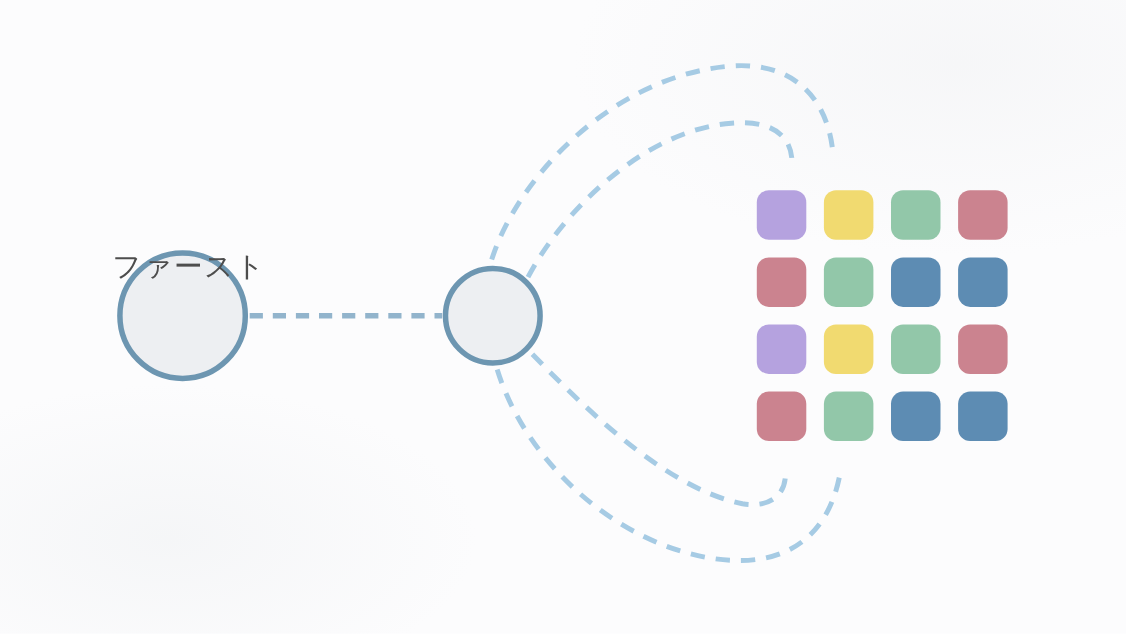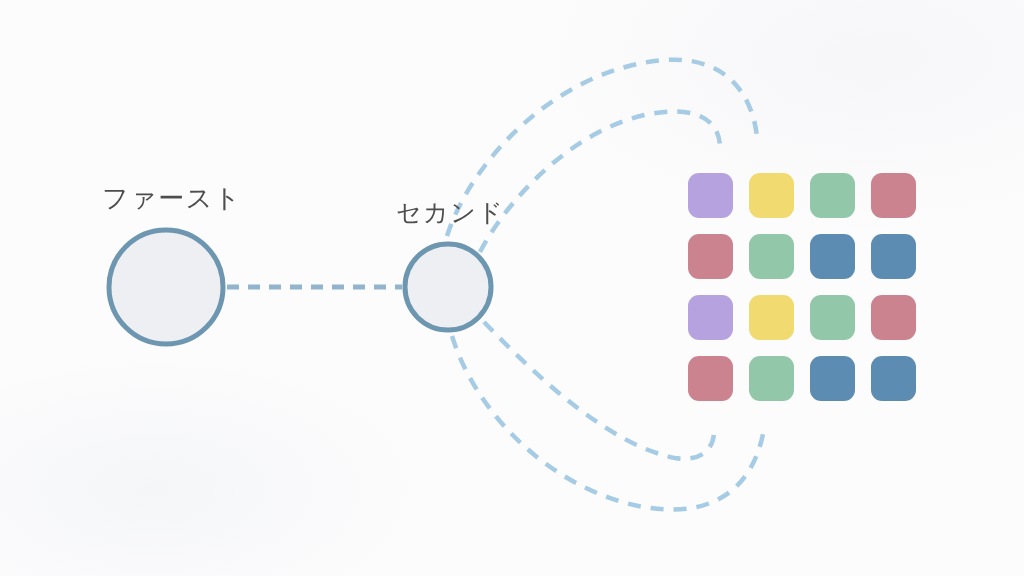--- a/index.html
+++ b/index.html
@@ -22,20 +22,21 @@
     width: 1024px;
     height: 576px;
   }
 
   .node-label, .area-label {
     position: absolute;
     color: #4d4d4d;
     white-space: nowrap;
     letter-spacing: 1.5px;
     font-weight: 500;
+    margin-top: 44px;
   }
   .label-first  { left: 102px; top: 181px; font-size: 26px; }
   .label-second { left: 396px; top: 196px; font-size: 25px; }
   .label-choices{ left: 567px; top: 268px; font-size: 26px; }
 
   .choices-grid {
     position: absolute;
     left: 688px;
     top: 173px;
     display: grid;
@@ -62,21 +63,20 @@
     <path d="M 480 252 C 510 194, 585 118, 665 112 C 700 109, 721 122, 720 150" stroke-width="4.5" stroke-dasharray="13 10" fill="none" stroke="#a6cbe4"></path>
     <path d="M 484 322 C 540 380, 610 445, 675 458 C 700 462, 715 450, 714 429" stroke-width="4.5" stroke-dasharray="13 10" fill="none" stroke="#a6cbe4"></path>
     <path d="M 452 336 C 478 420, 560 495, 650 508 C 715 517, 752 487, 763 434" stroke-width="4.5" stroke-dasharray="13 10" fill="none" stroke="#a6cbe4"></path>
 
     <circle cx="166" cy="287" r="57" stroke-width="5" fill="#edeff2" stroke="#6d96b1"></circle>
     <circle cx="448" cy="287" r="43" stroke-width="5" fill="#edeff2" stroke="#6d96b1"></circle>
   </svg>
 
   <div class="node-label label-first" style="color: rgb(77, 77, 77);">ファースト</div>
 
-  <div class="node-label label-second" style="color: rgb(77, 77, 77);">セカンド</div>
 
 
   <div class="choices-grid">
       <div class="cell" style="background: rgb(181, 162, 223);"></div>
       <div class="cell" style="background: rgb(241, 218, 112);"></div>
       <div class="cell" style="background: rgb(146, 199, 169);"></div>
       <div class="cell" style="background: rgb(203, 131, 143);"></div>
       <div class="cell" style="background: rgb(203, 131, 143);"></div>
       <div class="cell" style="background: rgb(146, 199, 169);"></div>
       <div class="cell" style="background: rgb(93, 140, 179);"></div>

